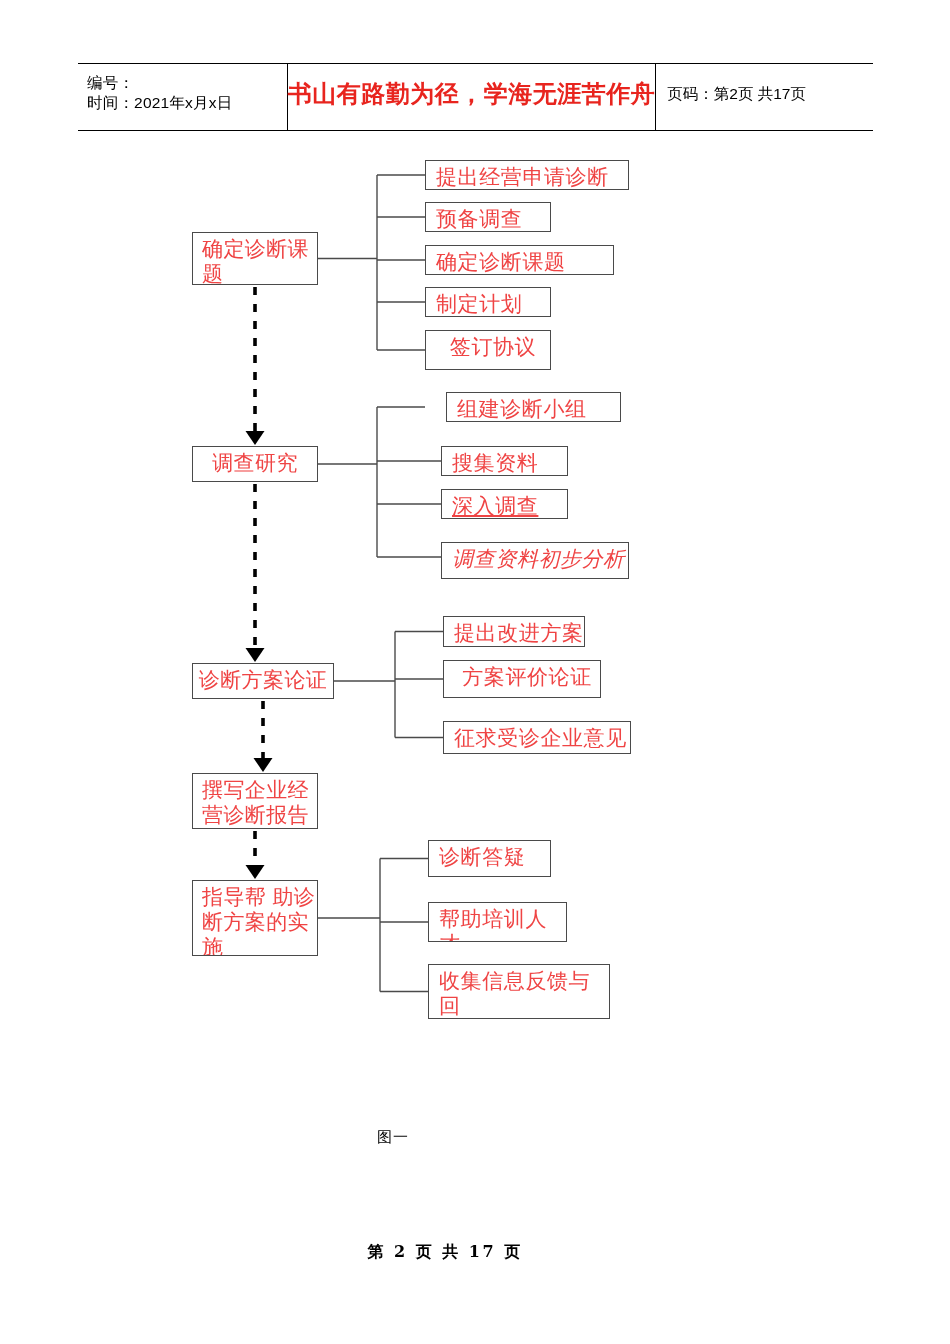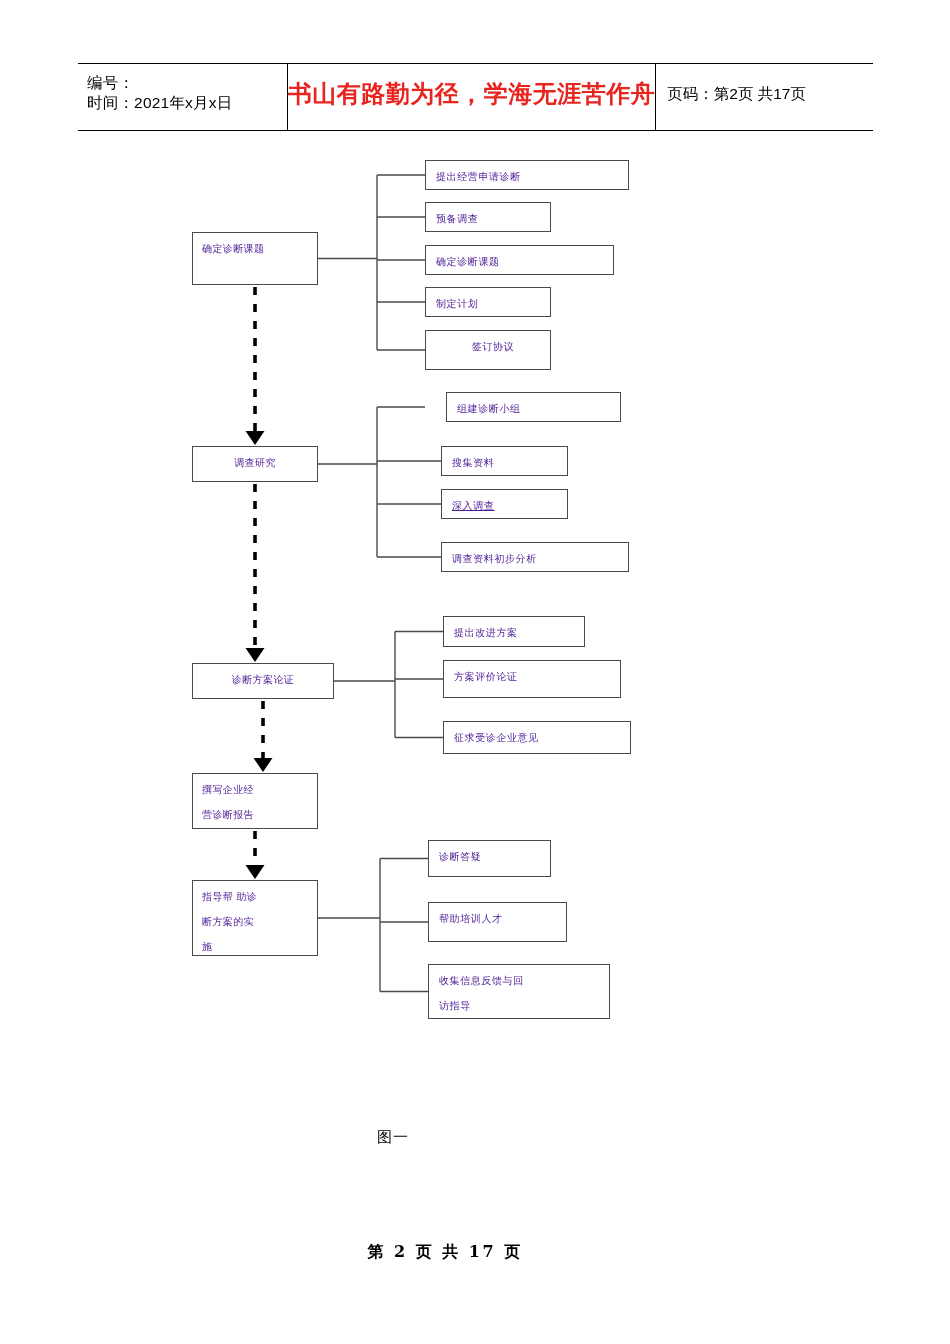--- a/index.html
+++ b/index.html
@@ -89,23 +89,23 @@
     width: 950px;
     height: 1344px;
     pointer-events: none;
   }
 
   .node {
     position: absolute;
     box-sizing: border-box;
     border: 1.4px solid #4a4a4a;
     background: #ffffff;
-    font-size: 10px;
+    font-size: 21px;
     line-height: 25px;
-    color: #4c1d95;
+    color: #ef4444;
     white-space: pre-line;
     overflow: hidden;
   }
   .node-main {
     padding: 3px 0 0 9px;
     letter-spacing: 0.4px;
   }
   .node-main.centered {
     text-align: center;
     padding-left: 0;
@@ -204,24 +204,24 @@
 <div class="node node-main" style="left: 192px; top: 232px; width: 126px; height: 53px;">确定诊断课题</div>
     <div class="node node-child" style="left: 425px; top: 160px; width: 204px; height: 30px;">提出经营申请诊断</div>
     <div class="node node-child" style="left: 425px; top: 202px; width: 126px; height: 30px;">预备调查</div>
     <div class="node node-child" style="left: 425px; top: 245px; width: 189px; height: 30px;">确定诊断课题</div>
     <div class="node node-child" style="left: 425px; top: 287px; width: 126px; height: 30px;">制定计划</div>
     <div class="node node-child" style="left: 425px; top: 330px; width: 126px; height: 40px; text-align: center;">签订协议</div>
     <div class="node node-main centered" style="left: 192px; top: 446px; width: 126px; height: 36px;">调查研究</div>
     <div class="node node-child" style="left: 446px; top: 392px; width: 175px; height: 30px;">组建诊断小组</div>
     <div class="node node-child" style="left: 441px; top: 446px; width: 127px; height: 30px;">搜集资料</div>
     <div class="node node-child" style="left: 441px; top: 489px; width: 127px; height: 30px; text-decoration: underline;">深入调查</div>
-    <div class="node node-child" style="left: 441px; top: 542px; width: 188px; height: 30px;">调查资料初步分析</div>
+    <div class="node node-child" style="left: 441px; top: 542px; width: 188px; height: 37px; font-style: italic;">调查资料初步分析</div>
     <div class="node node-main centered" style="left: 192px; top: 663px; width: 142px; height: 36px;">诊断方案论证</div>
     <div class="node node-child" style="left: 443px; top: 616px; width: 142px; height: 31px;">提出改进方案</div>
-    <div class="node node-child" style="left: 443px; top: 660px; width: 178px; height: 38px;">方案评价论证</div>
+    <div class="node node-child" style="left: 443px; top: 660px; width: 158px; height: 38px; text-align: center;">方案评价论证</div>
     <div class="node node-child" style="left: 443px; top: 721px; width: 188px; height: 33px;">征求受诊企业意见</div>
     <div class="node node-main" style="left: 192px; top: 773px; width: 126px; height: 56px;">撰写企业经
 营诊断报告</div>
     <div class="node node-main" style="left: 192px; top: 880px; width: 126px; height: 76px;">指导帮 助诊
 断方案的实
 施</div>
     <div class="node node-child" style="left: 428px; top: 840px; width: 123px; height: 37px;">诊断答疑</div>
     <div class="node node-child" style="left: 428px; top: 902px; width: 139px; height: 40px;">帮助培训人才</div>
     <div class="node node-child" style="left: 428px; top: 964px; width: 182px; height: 55px;">收集信息反馈与回
 访指导</div>

